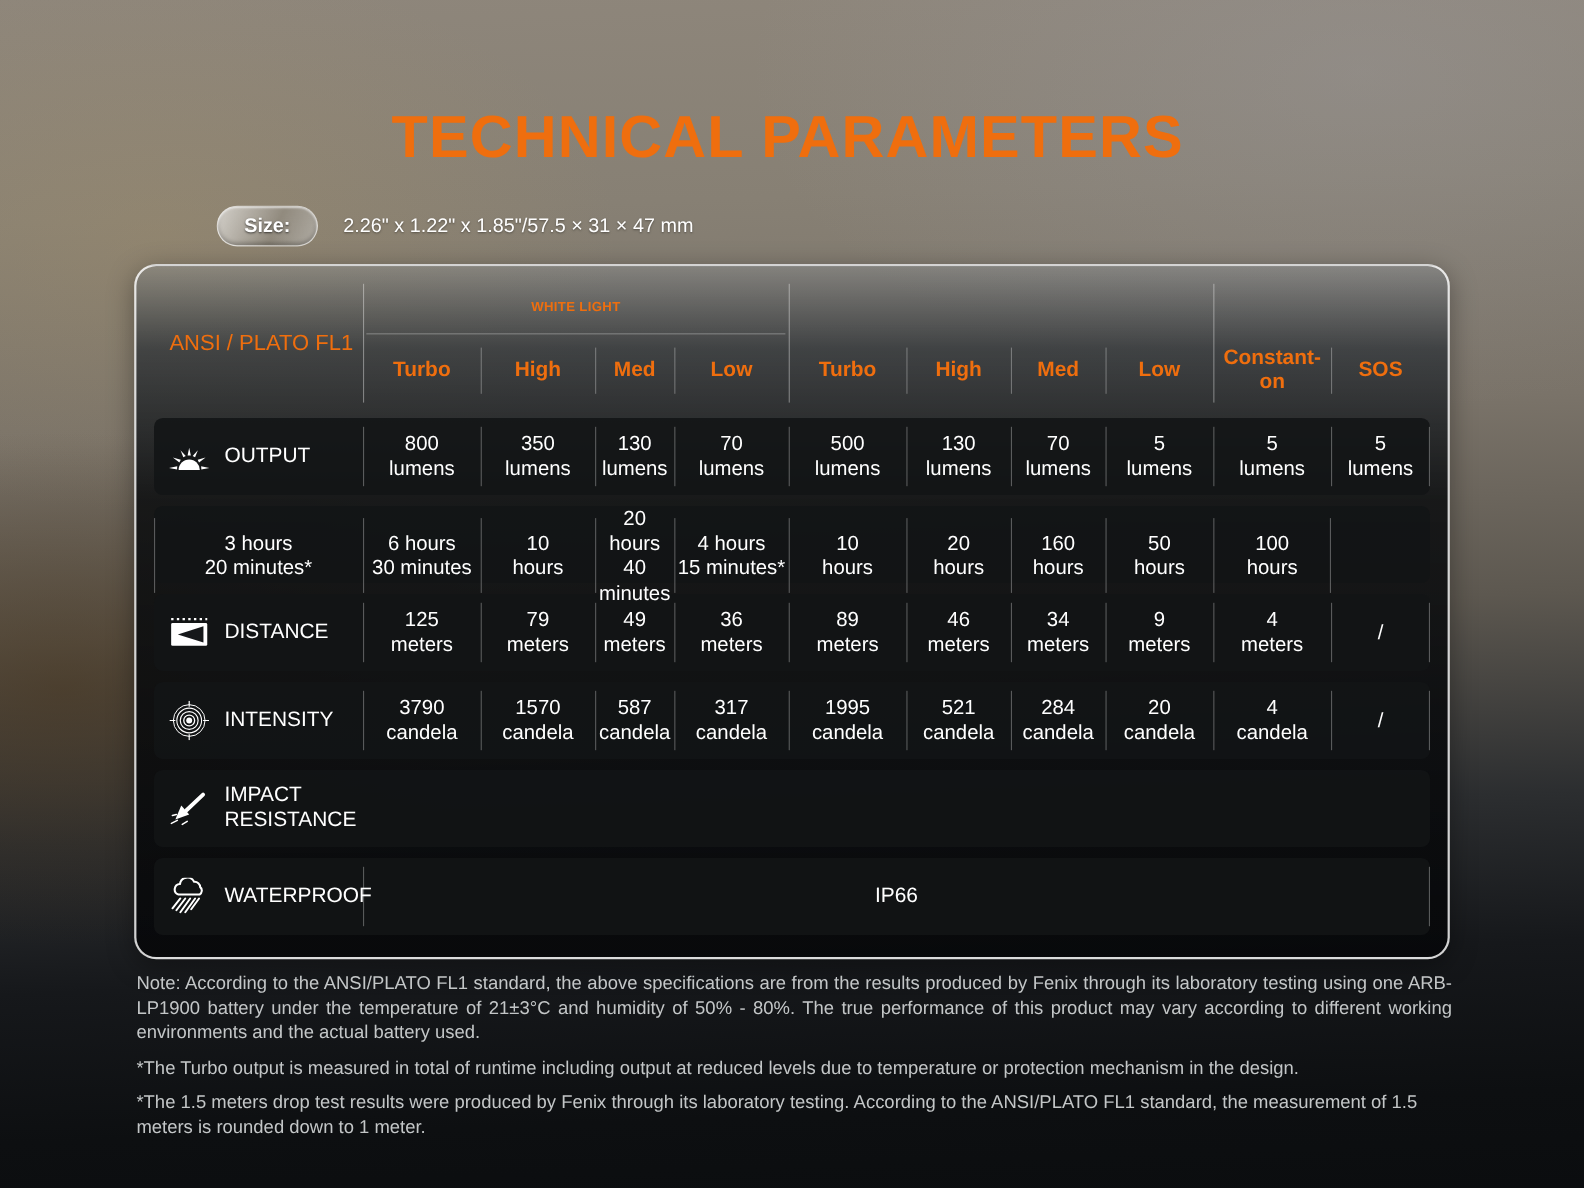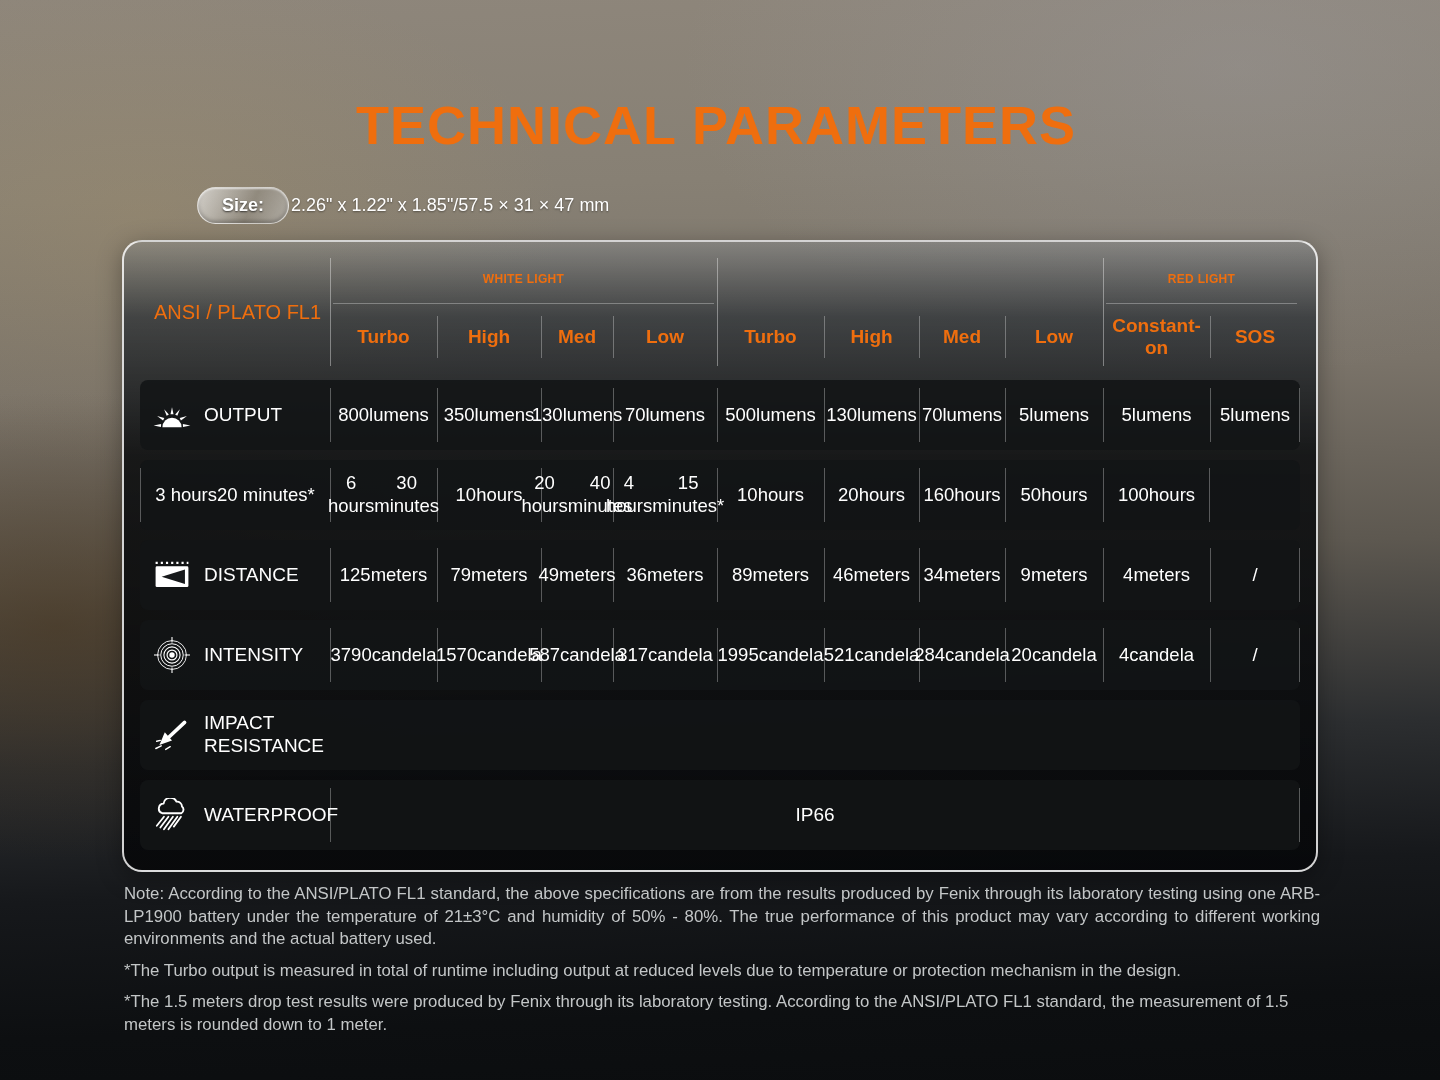--- a/index.html
+++ b/index.html
@@ -19,21 +19,21 @@
     --line:rgba(255,255,255,0.30);
   }
 
   .page-title{
     position:absolute; left:0; top:94px; width:1432px;
     text-align:center; color:var(--orange);
     font-size:54px; font-weight:bold; letter-spacing:1px;
   }
 
   .spec-bar{ position:absolute; top:186px; left:0; width:1440px; height:38px; }
-  .spec-group{ position:absolute; display:flex; align-items:center; gap:2px; height:38px; }
+  .spec-group{ position:absolute; display:flex; align-items:center; gap:23px; height:38px; }
   .spec-group.size{ left:197px; }
   .spec-group.weight{ left:737px; }
   .pill{
     min-width:92px; height:37px; padding:0 16px;
     display:flex; align-items:center; justify-content:center;
     border-radius:19px;
     background:linear-gradient(115deg, rgba(240,240,240,0.70) 0%, rgba(190,190,190,0.45) 42%, rgba(150,150,150,0.35) 58%, rgba(205,205,205,0.55) 100%);
     border:1px solid rgba(255,255,255,0.55);
     box-shadow:inset 0 1px 2px rgba(255,255,255,0.7), inset 0 -2px 4px rgba(0,0,0,0.28);
   }
@@ -80,21 +80,21 @@
     background:rgba(18,20,22,0.88);
     border-radius:8px;
   }
   .row:last-child{ margin-bottom:0; }
   .label-cell{
     display:flex; align-items:center; gap:10px; padding-left:10px;
     color:#fff; font-size:19px; line-height:1.2;
   }
   .label-cell .icon{ width:44px; display:flex; align-items:center; justify-content:center; flex:0 0 44px; }
   .cell{
-    position:relative; display:flex; flex-direction:row;
+    position:relative; display:flex; flex-direction:column;
     align-items:center; justify-content:center;
     color:#fff; font-size:18.5px; line-height:1.22; text-align:center; padding:0 2px;
   }
   .cell::before{ content:""; position:absolute; left:0; top:12%; height:76%; width:1px; background:var(--line); }
   .cell.last::after{ content:""; position:absolute; right:0; top:12%; height:76%; width:1px; background:var(--line); }
   .cell.span{ grid-column:2/12; font-size:19px; }
 
   .notes{ position:absolute; left:124px; top:883px; width:1196px; color:#c3c6c7; font-size:16.8px; line-height:1.34; }
   .notes p{ margin-bottom:9px; }
   .notes p.justify{ text-align:justify; }
@@ -111,21 +111,20 @@
       </div>
     <div class="spec-value">2.26" x 1.22" x 1.85"/57.5 × 31 × 47 mm</div>
   </div>
 </div>
 
 <div class="panel">
 
   <div class="thead">
     <div class="corner">ANSI / PLATO FL1</div>
     <div class="group g1">WHITE LIGHT</div>
-    <div class="group g3">RED LIGHT</div>
 
     <div class="mode" style="grid-column:2">Turbo</div>
     <div class="mode div" style="grid-column:3">High</div>
     <div class="mode div" style="grid-column:4">Med</div>
     <div class="mode div" style="grid-column:5">Low</div>
     <div class="mode" style="grid-column:6">Turbo</div>
     <div class="mode div" style="grid-column:7">High</div>
     <div class="mode div" style="grid-column:8">Med</div>
     <div class="mode div" style="grid-column:9">Low</div>
     <div class="mode" style="grid-column:10">Constant-on</div>

